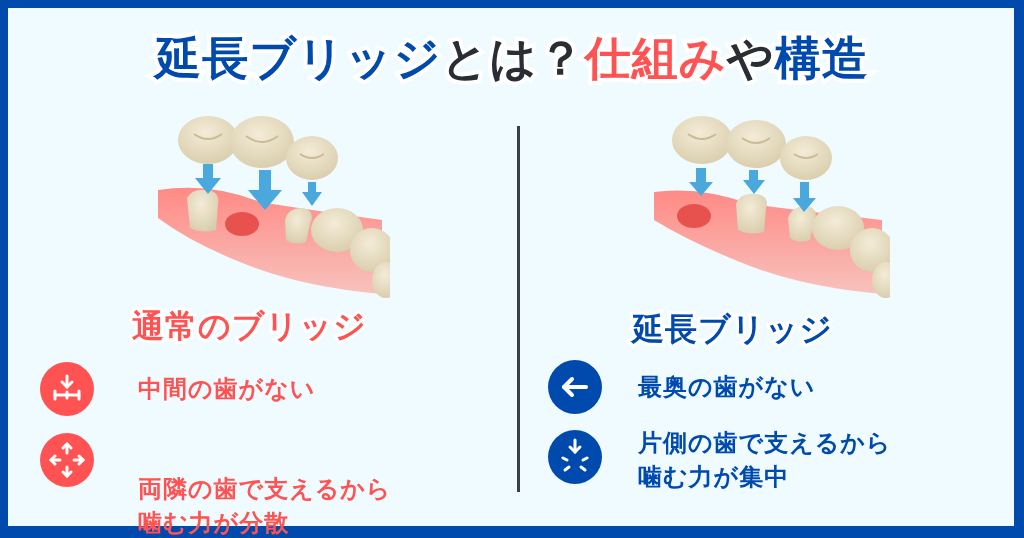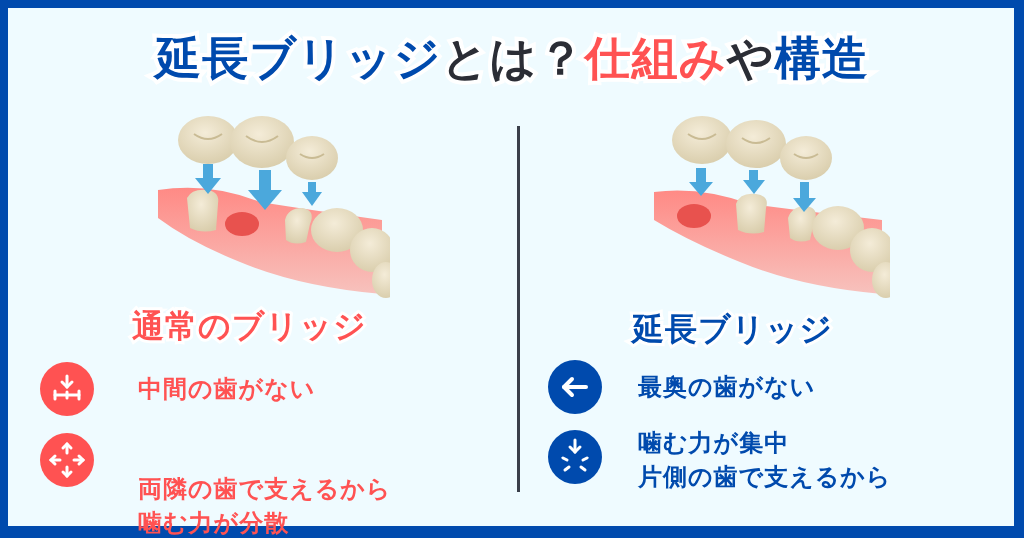--- a/index.html
+++ b/index.html
@@ -202,15 +202,15 @@
       <line x1="20" y1="3" x2="20" y2="15"></line>
       <polyline points="15,10 20,15 25,10"></polyline>
       <line x1="8" y1="21" x2="12" y2="23"></line>
       <line x1="32" y1="21" x2="28" y2="23"></line>
       <line x1="10" y1="33" x2="14" y2="30"></line>
       <line x1="30" y1="33" x2="26" y2="30"></line>
     </g>
   </svg>
 </div>
 <div class="point blue" style="left:638px; top:426px;">
+  <div>片側の歯で支えるから</div>
   <div>噛む力が集中</div>
-  <div>片側の歯で支えるから</div>
 </div>
 
 </body></html>

